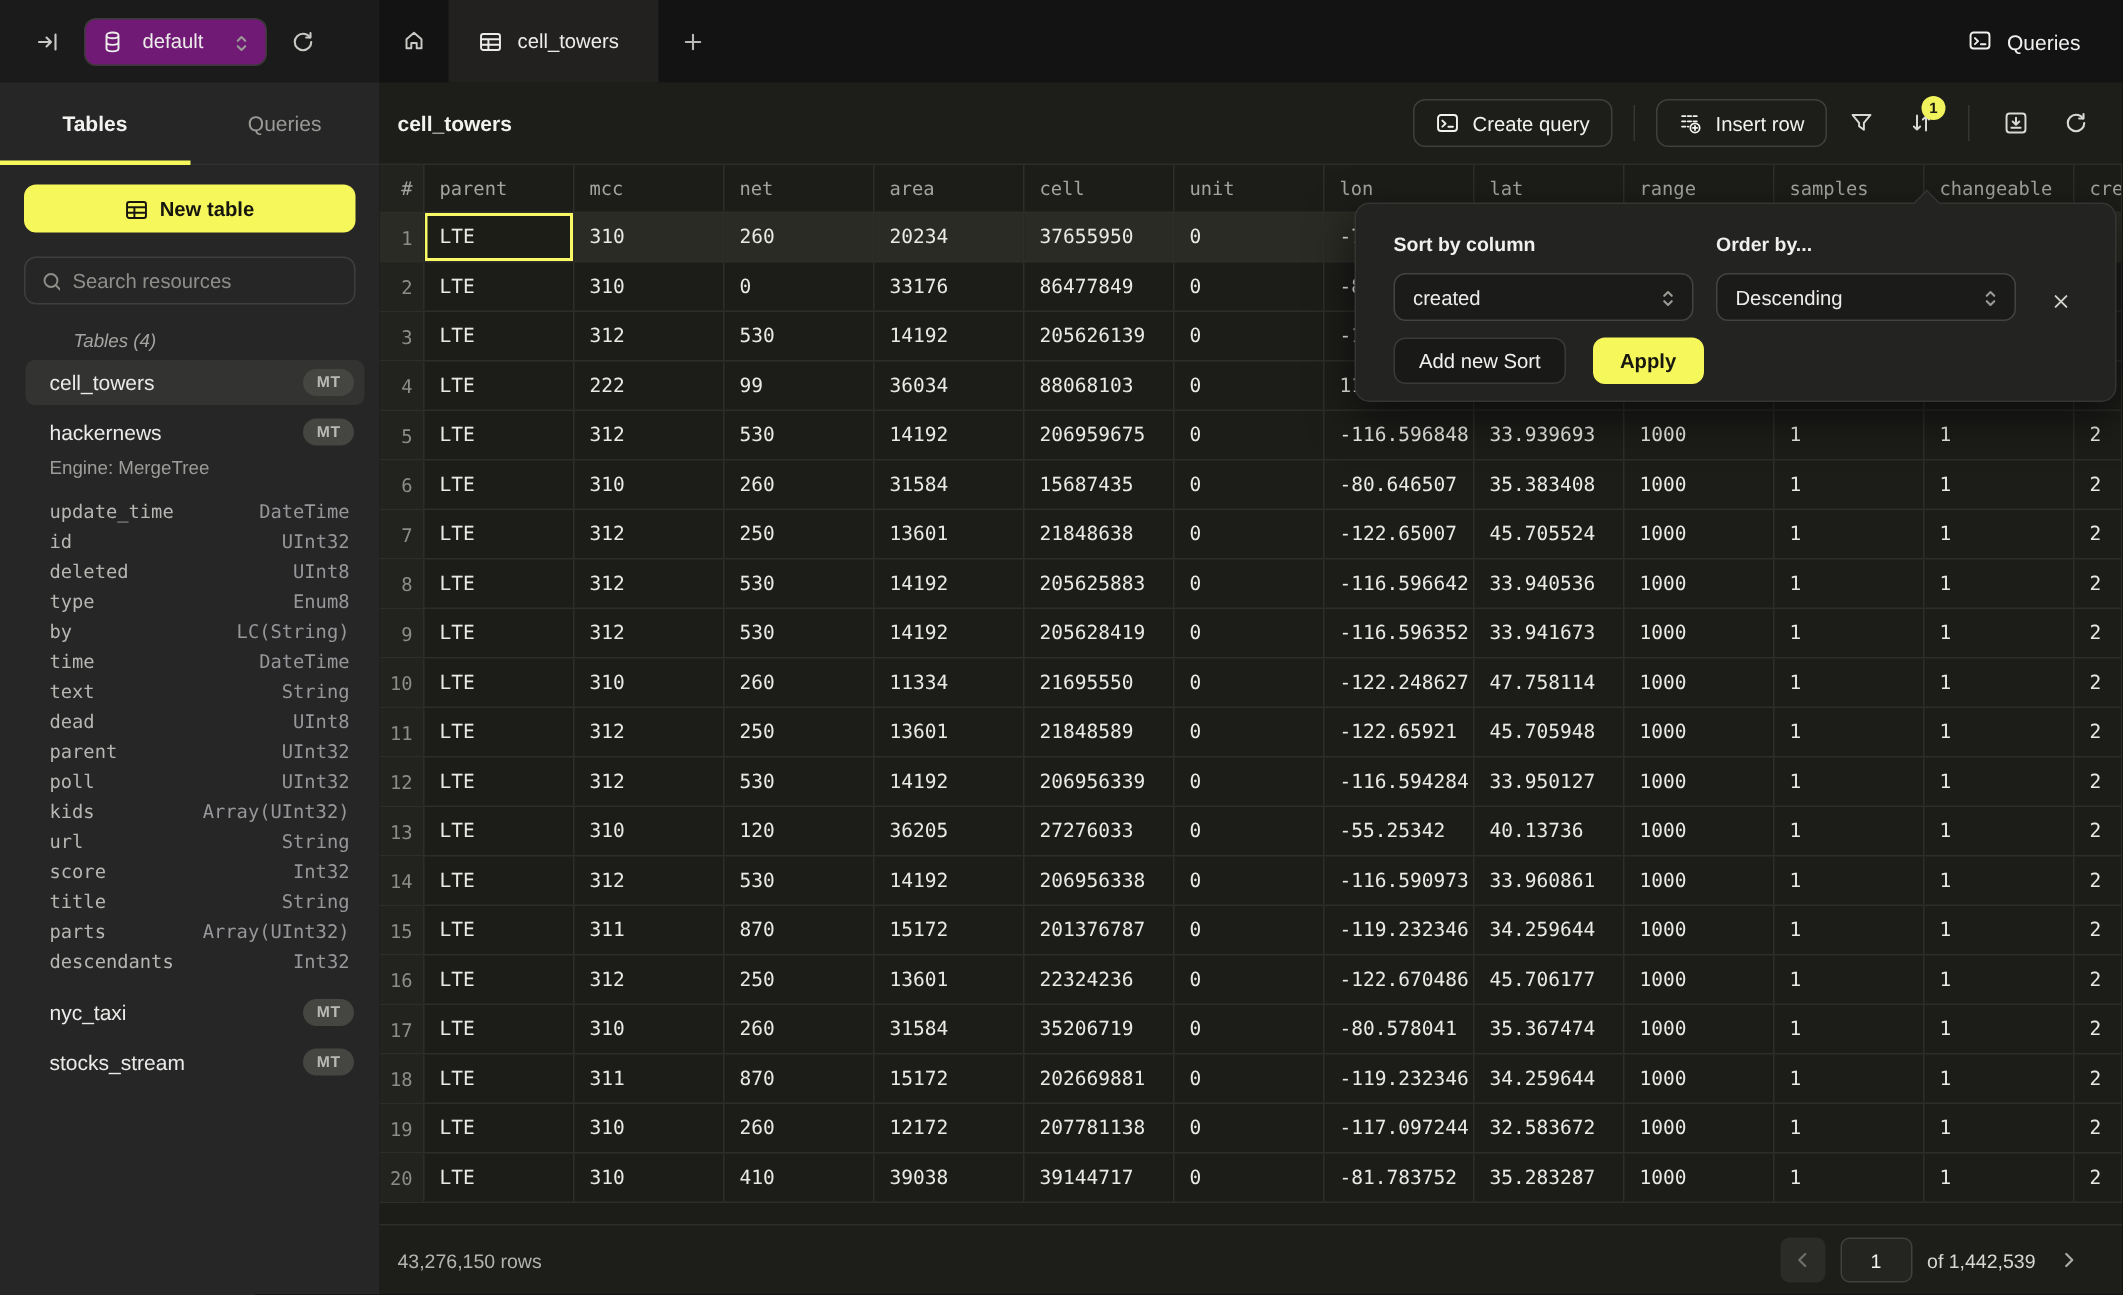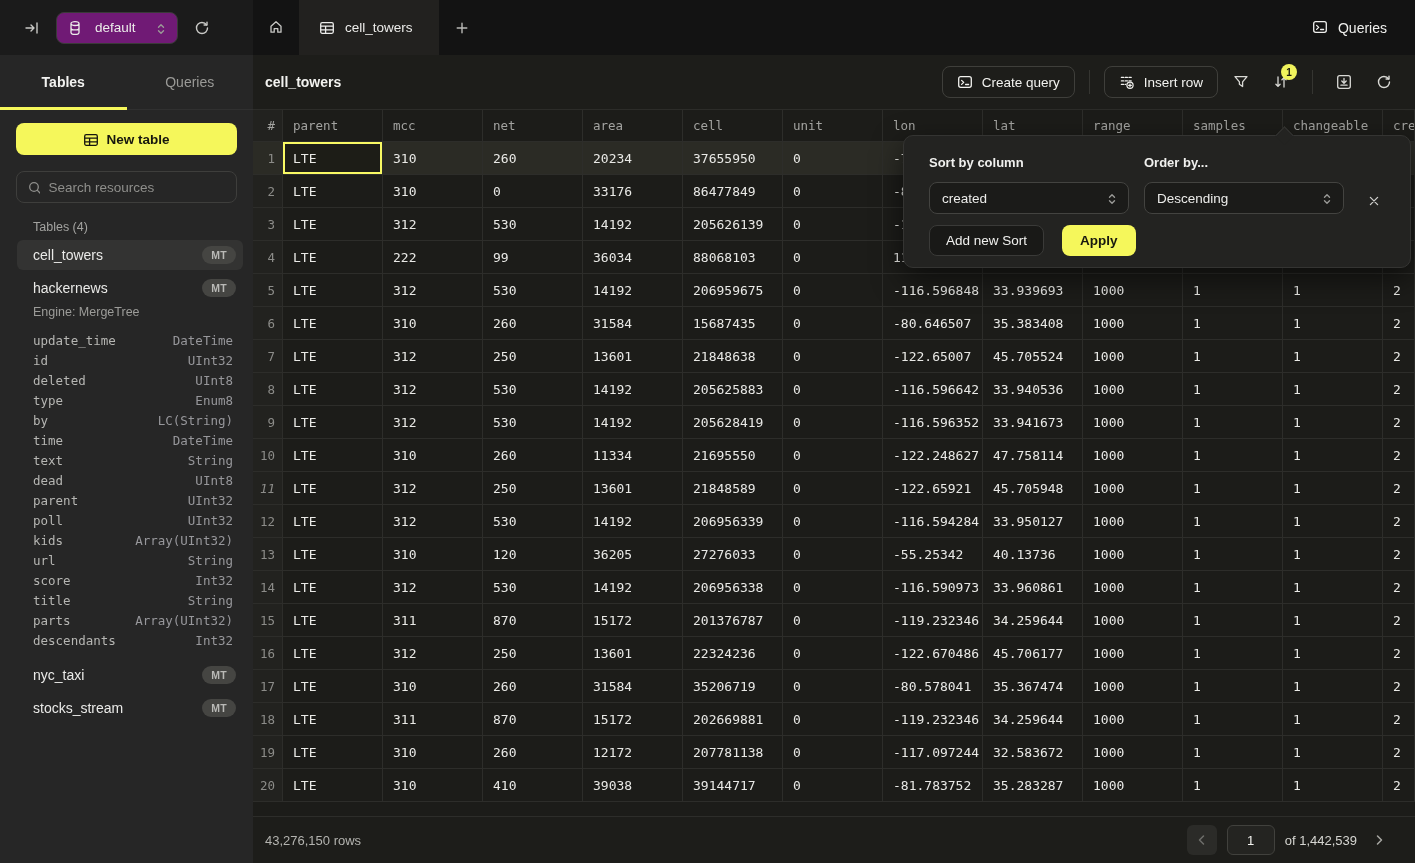--- a/index.html
+++ b/index.html
@@ -23,21 +23,21 @@
   
   .sidebar { position:absolute; left:0; top:55px; width:253px; height:808px; background:#262626; }
   .side-tabs { height:55px; display:flex; border-bottom:1px solid #303030; }
   .side-tab { flex:1; display:flex; align-items:center; justify-content:center; font-size:14px; color:#9a9a97; cursor:pointer; position:relative; }
   .side-tab.active { color:#f2f2f0; font-weight:600; }
   .side-tab.active:after { content:""; position:absolute; left:0; right:0; bottom:-1px; height:3px; background:#f5f75b; }
   .new-table-btn { position:absolute; left:16px; top:68px; width:221px; height:32px; background:#f5f75b; color:#16160e; border:none; border-radius:8px; font-size:13.5px; font-weight:600; display:flex; align-items:center; justify-content:center; gap:8px; cursor:pointer; font-family:inherit; }
   .search-box { position:absolute; left:16px; top:116px; width:221px; height:32px; background:#262626; border:1px solid #3e3e3c; border-radius:8px; display:flex; align-items:center; gap:8px; padding:0 10px; color:#8e8e8b; }
   .search-box input { background:transparent; border:none; outline:none; color:#d6d6d3; font-size:13.5px; width:100%; font-family:inherit; }
   .search-box input::placeholder { color:#8e8e8b; }
-  .side-section { position:absolute; left:33px; top:165px; font-size:12.5px; color:#a3a3a0; }
+  .side-section { position:absolute; left:49px; top:165px; font-size:12.5px; color:#a3a3a0;font-style:italic; }
   .side-item { position:absolute; left:17px; width:226px; height:30px; display:flex; align-items:center; padding:0 7px 0 16px; border-radius:6px; font-size:14px; color:#eaeae8; cursor:pointer; }
   .side-item.selected { background:#333332; }
   .badge { margin-left:auto; background:#454542; color:#b9b9b6; font-size:10.5px; font-weight:600; padding:3px 9px; border-radius:10px; letter-spacing:.3px; }
   .engine-label { position:absolute; left:33px; font-size:12.5px; color:#9c9c99; }
   .fields { position:absolute; left:33px; top:275px; width:200px; font-family:"DejaVu Sans Mono", monospace; font-size:12.5px; }
   .field { display:flex; height:20px; align-items:center; }
   .fname { color:#b6b6b3; }
   .ftype { margin-left:auto; color:#97979b; }
 
   
@@ -500,21 +500,21 @@
           <div class="td" style="width: 100px;">21695550</div>
           <div class="td" style="width: 100px;">0</div>
           <div class="td" style="width: 100px;">-122.248627</div>
           <div class="td" style="width: 100px;">47.758114</div>
           <div class="td" style="width: 100px;">1000</div>
           <div class="td" style="width: 100px;">1</div>
           <div class="td" style="width: 100px;">1</div>
           <div class="td" style="width: 32px;">2</div>
         </div>
         <div class="tr">
-          <div class="td num" style="width: 30px; font-style: italic;">11</div>
+          <div class="td num" style="width: 30px;">11</div>
           <div class="td" style="width: 100px;">LTE</div>
           <div class="td" style="width: 100px;">312</div>
           <div class="td" style="width: 100px;">250</div>
           <div class="td" style="width: 100px;">13601</div>
           <div class="td" style="width: 100px;">21848589</div>
           <div class="td" style="width: 100px;">0</div>
           <div class="td" style="width: 100px;">-122.65921</div>
           <div class="td" style="width: 100px;">45.705948</div>
           <div class="td" style="width: 100px;">1000</div>
           <div class="td" style="width: 100px;">1</div>

